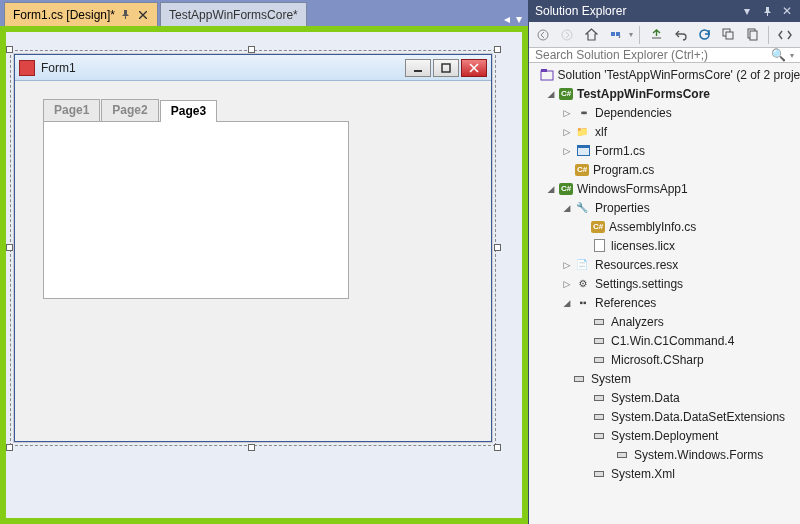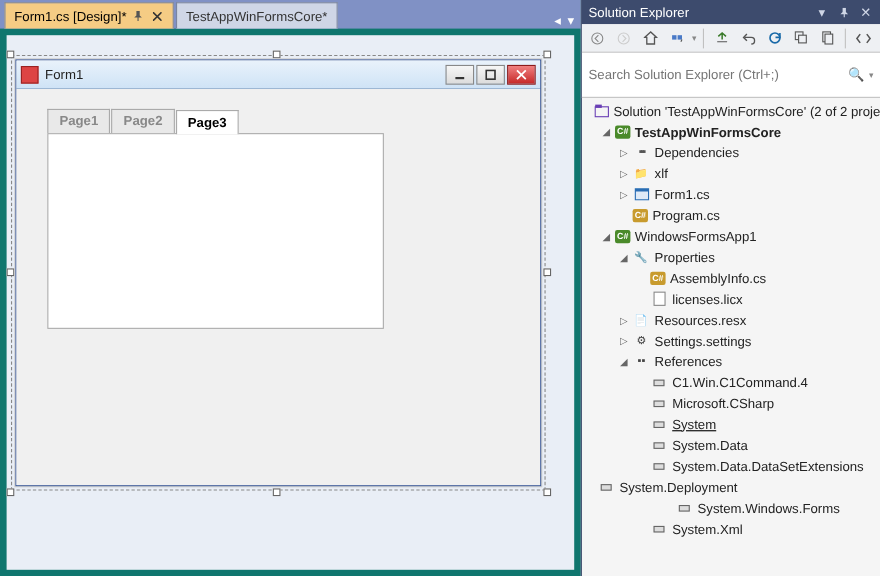--- a/index.html
+++ b/index.html
@@ -1,18 +1,18 @@
 <!DOCTYPE html>
 <html><head>
 <meta charset="utf-8">
 <style>
 *{box-sizing:border-box;margin:0;padding:0;font-family:"Segoe UI",Tahoma,sans-serif;font-size:12px;}
 html,body{width:800px;height:524px;overflow:hidden;}
 body{display:flex;background:#5d6b99;}
-.designer-area{flex:1;display:flex;flex-direction:column;background:#0f766e;}
+.designer-area{flex:1;display:flex;flex-direction:column;background:#84cc16;}
 .tab-bar{height:26px;display:flex;align-items:flex-end;background:#8091c5;padding-left:4px;}
 .doc-tab{height:24px;display:flex;align-items:center;padding:0 8px;gap:6px;background:#cfd6e6;color:#333;border:1px solid #7a85a0;border-bottom:none;margin-right:2px;cursor:pointer;}
 .doc-tab.active{background:#f5cc84;color:#000;}
 .doc-tab .pin{width:10px;height:10px;display:inline-block;}
 .doc-tab .close{width:12px;height:12px;display:flex;align-items:center;justify-content:center;color:#555;}
 .tab-bar-right{margin-left:auto;display:flex;align-items:center;padding-right:6px;gap:6px;color:#fff;}
 .designer-surface{flex:1;position:relative;background:#e9eef6;margin:6px;}
 .form-window{position:absolute;top:22px;left:8px;width:478px;height:388px;border:1px solid #3b5998;background:#f0f0f0;box-shadow:0 0 0 1px #ccc;}
 .form-titlebar{height:26px;background:linear-gradient(#e9f2fb,#cfe3f6);display:flex;align-items:center;padding:0 4px;border-bottom:1px solid #9db7d4;}
 .form-icon{width:16px;height:16px;background:#d44;border:1px solid #922;margin-right:6px;}
@@ -29,21 +29,21 @@
 .tc-body{border:1px solid #aaa;background:#fff;height:calc(100% - 22px);}
 .sel-handle{position:absolute;width:7px;height:7px;background:#fff;border:1px solid #666;}
 .sel-outline{position:absolute;border:1px dashed #888;pointer-events:none;}
 .panel{width:272px;background:#e6e7e9;display:flex;flex-direction:column;border-left:1px solid #3a4a6b;}
 .panel-title{height:22px;background:#3d4b6d;color:#fff;display:flex;align-items:center;padding:0 6px;gap:6px;}
 .panel-title .title-text{flex:1;}
 .panel-title .wbtn{width:14px;height:14px;display:flex;align-items:center;justify-content:center;color:#cfd6e6;cursor:pointer;}
 .toolbar{height:26px;border-bottom:1px solid #c0c0c0;display:flex;align-items:center;padding:0 4px;gap:4px;background:#eef0f3;}
 .tbtn{width:20px;height:20px;display:flex;align-items:center;justify-content:center;color:#555;cursor:pointer;border-radius:2px;}
 .tsep{width:1px;height:18px;background:#c0c0c0;margin:0 2px;}
-.search-row{height:41px;border-bottom:1px solid #c0c0c0;display:flex;align-items:center;padding:0 6px;background:#fff;}
+.search-row{height:15px;border-bottom:1px solid #c0c0c0;display:flex;align-items:center;padding:0 6px;background:#fff;}
 .search-row input{flex:1;border:none;outline:none;background:transparent;color:#888;}
 .tree{flex:1;overflow:auto;background:#f5f5f5;padding:2px 0;}
 .node{display:flex;align-items:center;height:19px;padding-right:4px;white-space:nowrap;cursor:pointer;}
 .expander{width:12px;height:12px;display:flex;align-items:center;justify-content:center;color:#666;font-size:9px;margin-right:2px;}
 .expander.blank{visibility:hidden;}
 .nicon{width:16px;height:16px;margin-right:4px;display:flex;align-items:center;justify-content:center;font-size:10px;}
 .nlabel{color:#222;}
 .nlabel.bold{font-weight:600;}
 .ic-sln{color:#6a3fb5;}
 .ic-cs{background:#4a8a2a;color:#fff;border-radius:2px;font-size:8px;font-weight:bold;width:14px;height:12px;line-height:12px;text-align:center;}
@@ -289,51 +289,58 @@
       <span class="expander">◢</span>
       <span class="nicon ic-ref">▪▪</span>
       <span class="nlabel">References</span>
     </div>
     <div id="refs-container">
         <div class="node" style="padding-left: 48px;">
           <span class="expander blank">▸</span>
           <span class="nicon">
             <span class="ic-bullet"></span>
           </span>
+          <span class="nlabel">Analyzers</span>
+        </div>
+        <div class="node" style="padding-left: 48px;">
+          <span class="expander blank">▸</span>
+          <span class="nicon">
+            <span class="ic-bullet"></span>
+          </span>
           <span class="nlabel">C1.Win.C1Command.4</span>
         </div>
         <div class="node" style="padding-left: 48px;">
           <span class="expander blank">▸</span>
           <span class="nicon">
             <span class="ic-bullet"></span>
           </span>
           <span class="nlabel">Microsoft.CSharp</span>
         </div>
-        <div class="node" style="padding-left: 48px; text-decoration: underline;">
+        <div class="node" style="padding-left: 28px;">
           <span class="expander blank">▸</span>
           <span class="nicon">
             <span class="ic-bullet"></span>
           </span>
           <span class="nlabel">System</span>
         </div>
         <div class="node" style="padding-left: 48px;">
           <span class="expander blank">▸</span>
           <span class="nicon">
             <span class="ic-bullet"></span>
           </span>
           <span class="nlabel">System.Data</span>
         </div>
         <div class="node" style="padding-left: 48px;">
           <span class="expander blank">▸</span>
           <span class="nicon">
             <span class="ic-bullet"></span>
           </span>
           <span class="nlabel">System.Data.DataSetExtensions</span>
         </div>
-        <div class="node" style=" align-items: center;">
+        <div class="node" style="padding-left: 48px; align-items: center;">
           <span class="expander blank">▸</span>
           <span class="nicon">
             <span class="ic-bullet"></span>
           </span>
           <span class="nlabel">System.Deployment</span>
         </div>
         <div class="node" style="padding-left: 48px; margin-left: 23px;">
           <span class="expander blank">▸</span>
           <span class="nicon">
             <span class="ic-bullet"></span>

